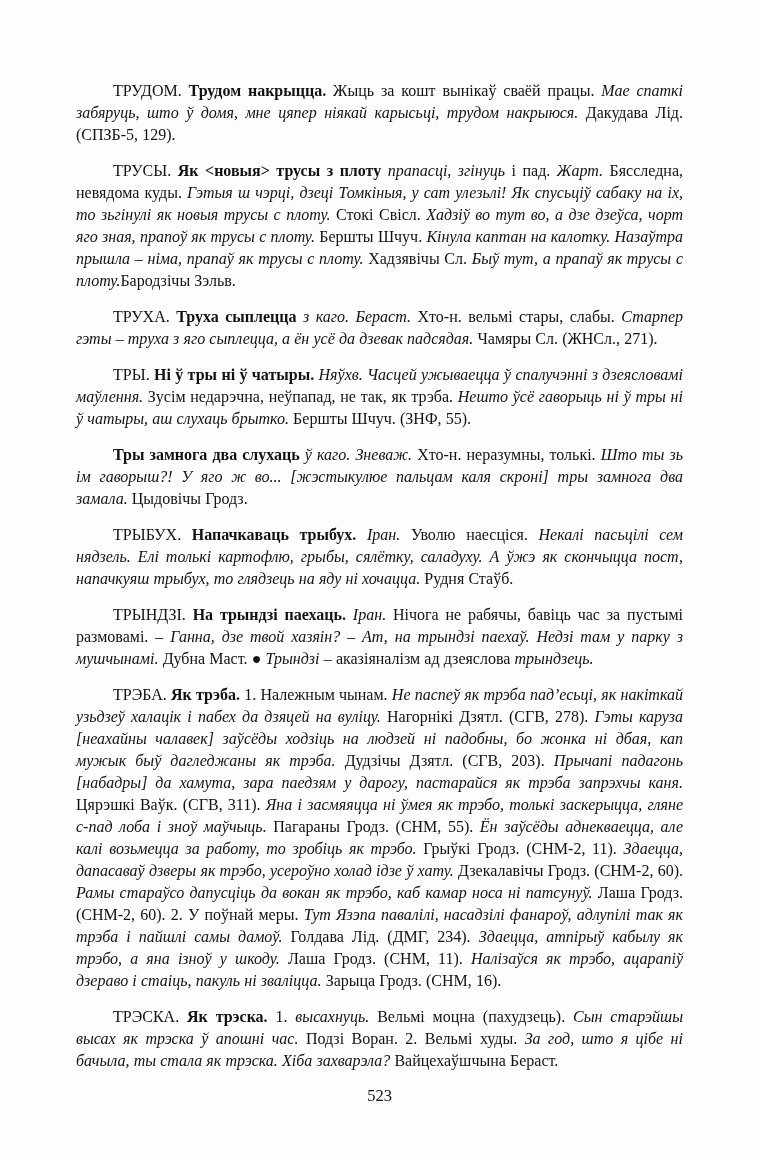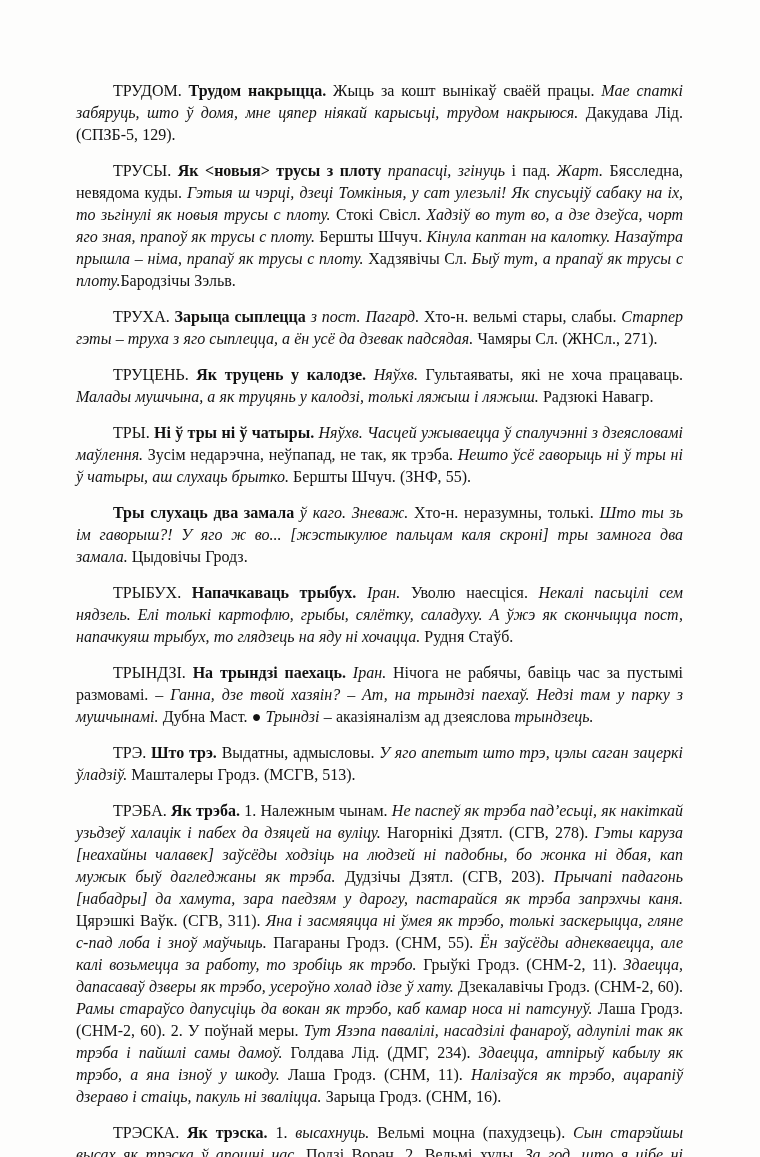--- a/index.html
+++ b/index.html
@@ -36,24 +36,22 @@
     line-height: 20px;
   }
 </style>
 </head>
 <body>
 
 <div class="page">
   <div class="entries">
       <p class="entry"><span class="run-n">ТРУДОМ. </span><span class="run-b">Трудом накрыцца. </span><span class="run-n">Жыць за кошт вынікаў сваёй працы. </span><span class="run-i">Мае спаткі забяруць, што ў домя, мне цяпер ніякай карысьці, трудом накрыюся. </span><span class="run-n">Дакудава Лід. (СПЗБ-5, 129).</span></p>
       <p class="entry"><span class="run-n">ТРУСЫ. </span><span class="run-b">Як &lt;новыя&gt; трусы з плоту </span><span class="run-i">прапасці, згінуць </span><span class="run-n">і пад. </span><span class="run-i">Жарт. </span><span class="run-n">Бясследна, невядома куды. </span><span class="run-i">Гэтыя ш чэрці, дзеці Томкіныя, у сат улезьлі! Як спусьціў сабаку на іх, то зьгінулі як новыя трусы с плоту. </span><span class="run-n">Стокі Свісл. </span><span class="run-i">Хадзіў во тут во, а дзе дзеўса, чорт яго зная, прапоў як трусы с плоту. </span><span class="run-n">Бершты Шчуч. </span><span class="run-i">Кінула каптан на калотку. Назаўтра прышла – німа, прапаў як трусы с плоту. </span><span class="run-n">Хадзявічы Сл. </span><span class="run-i">Быў тут, а прапаў як трусы с плоту.</span><span class="run-n">Бародзічы Зэльв.</span></p>
-      <p class="entry"><span class="run-n">ТРУХА. </span><span class="run-b">Зарыца сыплецца </span><span class="run-i">з пост. Пагард. </span><span class="run-n">Хто-н. вельмі стары, слабы. </span><span class="run-i">Старпер гэты – труха з яго сыплецца, а ён усё да дзевак падсядая. </span><span class="run-n">Чамяры Сл. (ЖНСл., 271).</span></p>
-      <p class="entry"><span class="run-n">ТРУЦЕНЬ. </span><span class="run-b">Як труцень у калодзе. </span><span class="run-i">Няўхв. </span><span class="run-n">Гультаяваты, які не хоча працаваць. </span><span class="run-i">Малады мушчына, а як труцянь у калодзі, толькі ляжыш і ляжыш. </span><span class="run-n">Радзюкі Навагр.</span></p>
+      <p class="entry"><span class="run-n">ТРУХА. </span><span class="run-b">Труха сыплецца </span><span class="run-i">з каго. Бераст. </span><span class="run-n">Хто-н. вельмі стары, слабы. </span><span class="run-i">Старпер гэты – труха з яго сыплецца, а ён усё да дзевак падсядая. </span><span class="run-n">Чамяры Сл. (ЖНСл., 271).</span></p>
       <p class="entry"><span class="run-n">ТРЫ. </span><span class="run-b">Ні ў тры ні ў чатыры. </span><span class="run-i">Няўхв. Часцей ужываецца ў спалучэнні з дзеясловамі маўлення. </span><span class="run-n">Зусім недарэчна, неўпапад, не так, як трэба. </span><span class="run-i">Нешто ўсё гаворыць ні ў тры ні ў чатыры, аш слухаць брытко. </span><span class="run-n">Бершты Шчуч. (ЗНФ, 55).</span></p>
-      <p class="entry"><span class="run-b">Тры слухаць два замала </span><span class="run-i">ў каго. Зневаж. </span><span class="run-n">Хто-н. неразумны, толькі. </span><span class="run-i">Што ты зь ім гаворыш?! У яго ж во... [жэстыкулюе пальцам каля скроні] тры замнога два замала. </span><span class="run-n">Цыдовічы Гродз.</span></p>
+      <p class="entry"><span class="run-b">Тры замнога два слухаць </span><span class="run-i">ў каго. Зневаж. </span><span class="run-n">Хто-н. неразумны, толькі. </span><span class="run-i">Што ты зь ім гаворыш?! У яго ж во... [жэстыкулюе пальцам каля скроні] тры замнога два замала. </span><span class="run-n">Цыдовічы Гродз.</span></p>
       <p class="entry"><span class="run-n">ТРЫБУХ. </span><span class="run-b">Напачкаваць трыбух. </span><span class="run-i">Іран. </span><span class="run-n">Уволю наесціся. </span><span class="run-i">Некалі пасьцілі сем нядзель. Елі толькі картофлю, грыбы, сялётку, саладуху. А ўжэ як скончыцца пост, напачкуяш трыбух, то глядзець на яду ні хочацца. </span><span class="run-n">Рудня Стаўб.</span></p>
       <p class="entry"><span class="run-n">ТРЫНДЗІ. </span><span class="run-b">На трындзі паехаць. </span><span class="run-i">Іран. </span><span class="run-n">Нічога не рабячы, бавіць час за пустымі размовамі. </span><span class="run-i">– Ганна, дзе твой хазяін? – Ат, на трындзі паехаў. Недзі там у парку з мушчынамі. </span><span class="run-n">Дубна Маст. ● </span><span class="run-i">Трындзі </span><span class="run-n">– аказіяналізм ад дзеяслова </span><span class="run-i">трындзець.</span></p>
-      <p class="entry"><span class="run-n">ТРЭ. </span><span class="run-b">Што трэ. </span><span class="run-n">Выдатны, адмысловы. </span><span class="run-i">У яго апетыт што трэ, цэлы саган зацеркі ўладзіў. </span><span class="run-n">Машталеры Гродз. (МСГВ, 513).</span></p>
       <p class="entry"><span class="run-n">ТРЭБА. </span><span class="run-b">Як трэба. </span><span class="run-n">1. Належным чынам. </span><span class="run-i">Не паспеў як трэба пад’есьці, як накіткай узьдзеў халацік і пабех да дзяцей на вуліцу. </span><span class="run-n">Нагорнікі Дзятл. (СГВ, 278). </span><span class="run-i">Гэты каруза [неахайны чалавек] заўсёды ходзіць на людзей ні падобны, бо жонка ні дбая, кап мужык быў дагледжаны як трэба. </span><span class="run-n">Дудзічы Дзятл. (СГВ, 203). </span><span class="run-i">Прычапі падагонь [набадры] да хамута, зара паедзям у дарогу, пастарайся як трэба запрэхчы каня. </span><span class="run-n">Цярэшкі Ваўк. (СГВ, 311). </span><span class="run-i">Яна і засмяяцца ні ўмея як трэбо, толькі заскерыцца, гляне с-пад лоба і зноў маўчыць. </span><span class="run-n">Пагараны Гродз. (СНМ, 55). </span><span class="run-i">Ён заўсёды аднекваецца, але калі возьмецца за работу, то зробіць як трэбо. </span><span class="run-n">Грыўкі Гродз. (СНМ-2, 11). </span><span class="run-i">Здаецца, дапасаваў дзверы як трэбо, усероўно холад ідзе ў хату. </span><span class="run-n">Дзекалавічы Гродз. (СНМ-2, 60). </span><span class="run-i">Рамы стараўсо дапусціць да вокан як трэбо, каб камар носа ні патсунуў. </span><span class="run-n">Лаша Гродз. (СНМ-2, 60). 2. У поўнай меры. </span><span class="run-i">Тут Язэпа павалілі, насадзілі фанароў, адлупілі так як трэба і пайшлі самы дамоў. </span><span class="run-n">Голдава Лід. (ДМГ, 234). </span><span class="run-i">Здаецца, атпірыў кабылу як трэбо, а яна ізноў у шкоду. </span><span class="run-n">Лаша Гродз. (СНМ, 11). </span><span class="run-i">Налізаўся як трэбо, ацарапіў дзераво і стаіць, пакуль ні зваліцца. </span><span class="run-n">Зарыца Гродз. (СНМ, 16).</span></p>
       <p class="entry"><span class="run-n">ТРЭСКА. </span><span class="run-b">Як трэска. </span><span class="run-n">1. </span><span class="run-i">высахнуць. </span><span class="run-n">Вельмі моцна (пахудзець). </span><span class="run-i">Сын старэйшы высах як трэска ў апошні час. </span><span class="run-n">Подзі Воран. 2. Вельмі худы. </span><span class="run-i">За год, што я цібе ні бачыла, ты стала як трэска. Хіба захварэла? </span><span class="run-n">Вайцехаўшчына Бераст.</span></p>
     </div>
   <div class="page-number">523</div>
 </div>
 
 </body></html>

